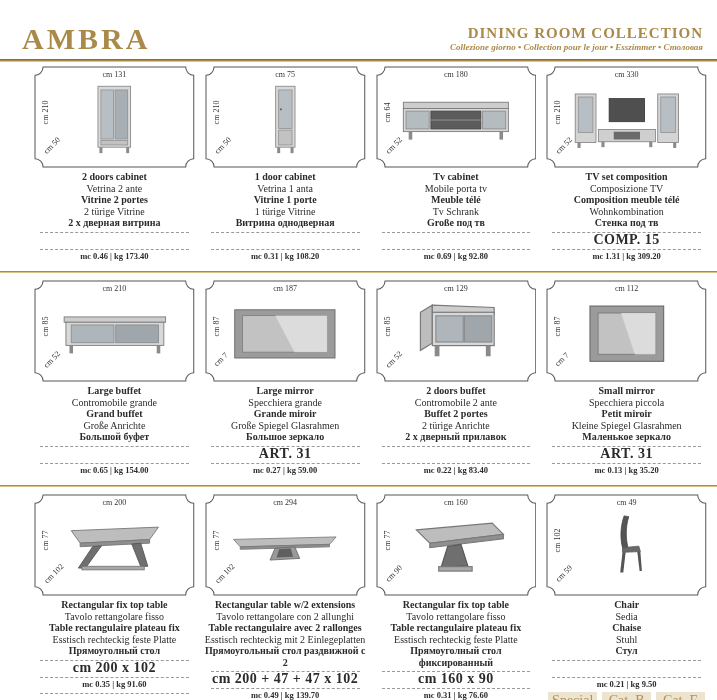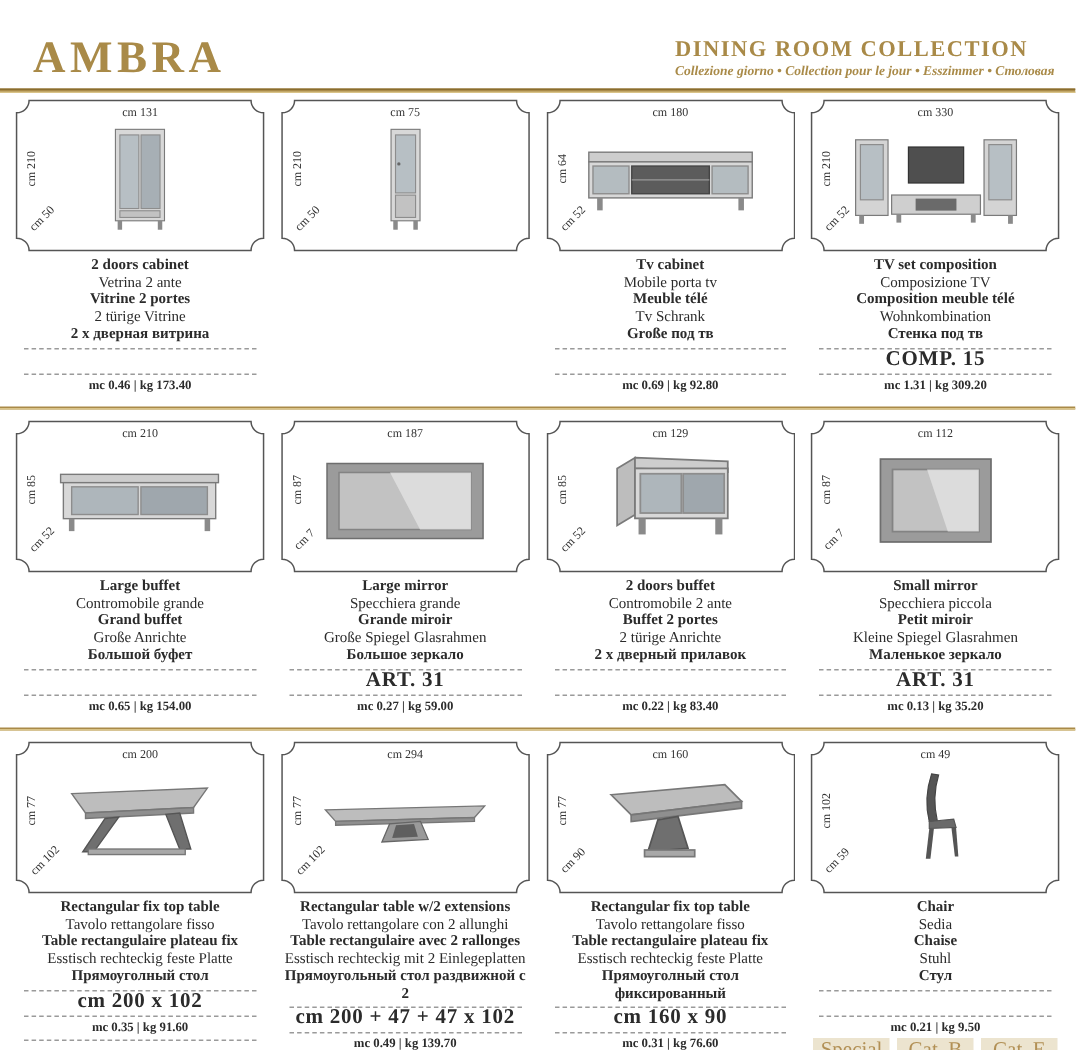--- a/index.html
+++ b/index.html
@@ -10,32 +10,32 @@
     --chip-text:#b29055;
   }
   *{box-sizing:border-box;margin:0;padding:0;}
   html,body{width:717px;height:700px;overflow:hidden;background:#fff;
     font-family:"Liberation Serif","DejaVu Serif",serif;color:var(--ink);}
   
   .header{display:flex;justify-content:space-between;align-items:flex-start;
     padding:3px 14px 0 22px;height:38px;margin-top:20px;}
   .brand{font-size:30px;line-height:32px;letter-spacing:3px;color:var(--accent);
     font-weight:bold;}
-  .header-right{padding-top:2px;}
+  .header-right{text-align:right;padding-top:2px;}
   .collection-title{font-size:15px;font-weight:bold;color:var(--accent);
     letter-spacing:1px;line-height:16px;}
   .collection-subtitle{font-size:9px;font-style:italic;font-weight:bold;
     color:var(--accent);line-height:12px;}
   .gold-rule{height:3px;background:var(--accent);border-top:1px solid var(--accent-dark);
     border-bottom:1px solid #d9c388;margin:1px 0 0 0;}
   .section-rule{height:2px;background:var(--accent);border-bottom:1px solid #d9c388;
     margin:3px 0;}
   
   .row{display:grid;grid-template-columns:repeat(4,1fr);column-gap:10px;
-    padding:4px 10px 0 10px;height:206px;}
+    padding:4px 10px 0 10px;height:206px;margin-left:24px;}
   .card{display:flex;flex-direction:column;}
   .frame{position:relative;height:102px;flex:none;}
   .frame-border{position:absolute;inset:0;width:100%;height:100%;}
   .sketch-slot{position:absolute;inset:0;display:flex;align-items:center;justify-content:center;}
   .sketch-slot svg{max-width:72%;max-height:70%;margin-top:6px;}
   .dim{position:absolute;font-size:8px;color:#333;white-space:nowrap;}
   .dim-top{top:4px;left:0;width:100%;text-align:center;}
   .dim-left{left:-9px;top:42px;width:40px;text-align:center;transform:rotate(-90deg);}
   .dim-depth{left:8px;bottom:18px;transform:rotate(-45deg);}
   
@@ -108,20 +108,34 @@
           <svg viewBox="0 0 44 96">
     <rect x="9" y="3" width="26" height="82" fill="#d8d8d8" stroke="#7a7a7a"></rect>
     <rect x="13" y="8" width="18" height="52" fill="#b7bfc4" stroke="#8d8d8d"></rect>
     <rect x="13" y="62" width="18" height="20" fill="#c2c2c2" stroke="#8d8d8d"></rect>
     <circle cx="16" cy="34" r="1.5" fill="#666"></circle>
     <rect x="11" y="85" width="4" height="8" fill="#8a8a8a"></rect>
     <rect x="29" y="85" width="4" height="8" fill="#8a8a8a"></rect>
   </svg>
         </div>
     </div>
+    <div class="card-text">
+      <div>
+          <div class="name-line">1 door cabinet</div>
+          <div class="name-line">Vetrina 1 anta</div>
+          <div class="name-line">Vitrine 1 porte</div>
+          <div class="name-line">1 türige Vitrine</div>
+          <div class="name-line">Витрина однодверная</div>
+        </div>
+      <div class="sep"></div>
+      <div class="note"></div>
+      <div class="sep"></div>
+      <div class="spec">mc 0.31 | kg 108.20</div>
+
+    </div>
   </div>
     <div class="card">
     <div class="frame">
       <svg class="frame-border" viewBox="0 0 160 100" preserveAspectRatio="none">
         <path d="M9 1 L151 1 A8 8 0 0 0 159 9 L159 91 A8 8 0 0 0 151 99 L9 99 A8 8 0 0 0 1 91 L1 9 A8 8 0 0 0 9 1 Z" fill="none" stroke="#555" stroke-width="1" vector-effect="non-scaling-stroke"></path>
       </svg>
       <div class="dim dim-top">cm 180</div>
       <div class="dim dim-left">cm 64</div>
       <div class="dim dim-depth">cm 52</div>
       <div class="sketch-slot">

